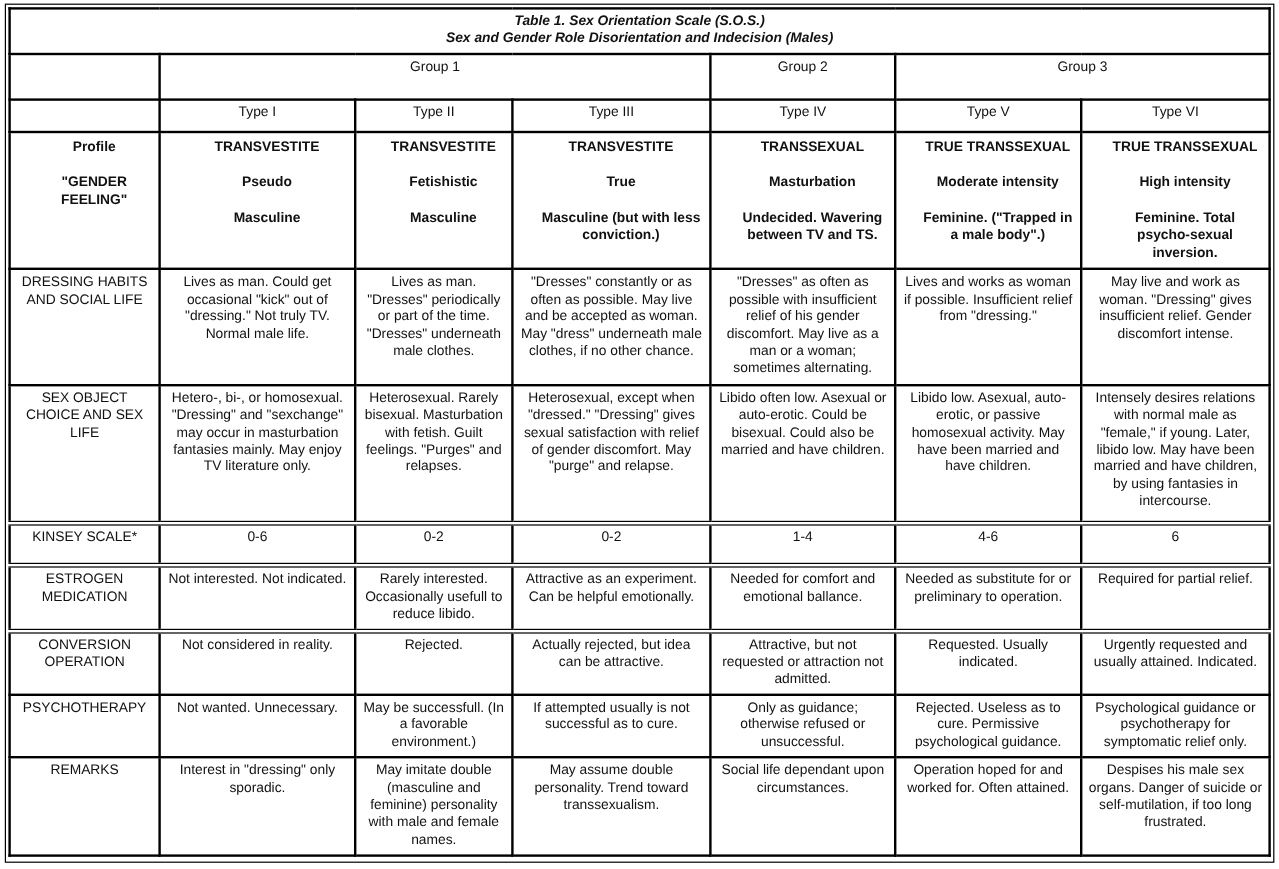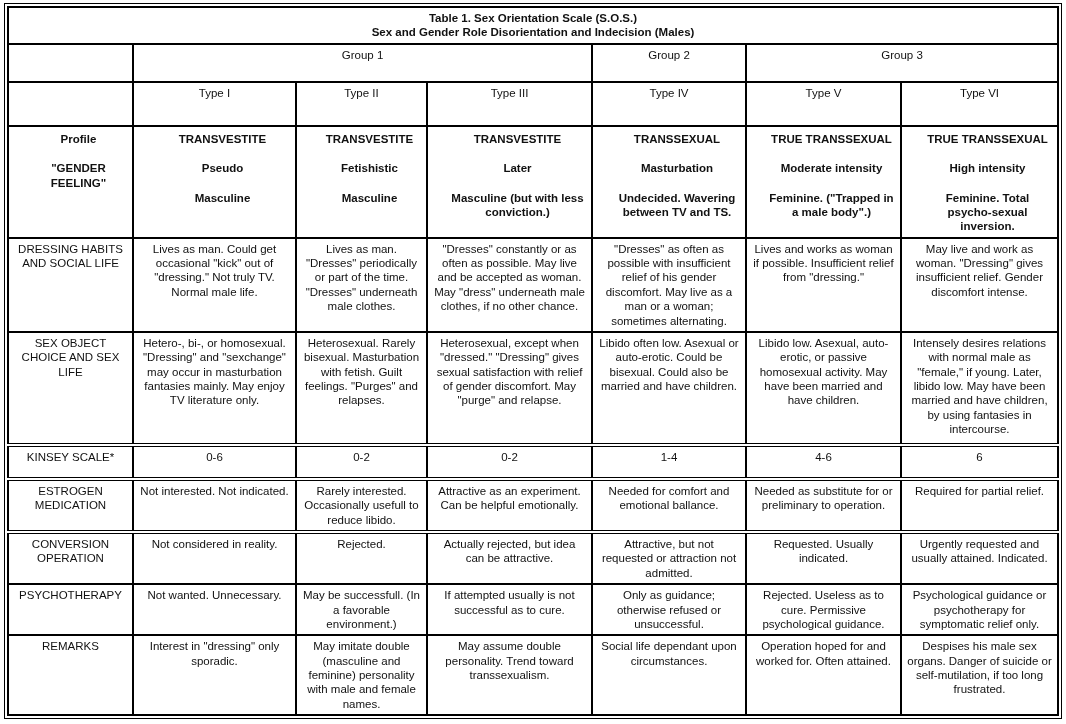--- a/index.html
+++ b/index.html
@@ -34,20 +34,21 @@
     text-align: center;
     vertical-align: top;
     padding: 3px 5px;
     font-size: 11.5px;
     line-height: 1.25;
     overflow: hidden;
     box-sizing: border-box;
   }
   td.title-cell {
     font-weight: bold;
+    font-style: italic;
     font-size: 13.5px;
     line-height: 1.35;
     vertical-align: middle;
   }
   td.hdr {
     vertical-align: middle;
     font-size: 12px;
   }
   td.rowlabel {
     font-size: 11.5px;
@@ -91,21 +92,21 @@
         </td>
       </tr>
 
       <tr style="height:38px">
         <td class="hdr"></td>
         <td class="hdr" colspan="3">Group 1</td>
         <td class="hdr">Group 2</td>
         <td class="hdr" colspan="2">Group 3</td>
       </tr>
 
-      <tr style="height:44px">
+      <tr style="height:26px">
         <td class="hdr"></td>
         <td class="hdr">Type I</td>
         <td class="hdr">Type II</td>
         <td class="hdr dbl-left">Type III</td>
         <td class="hdr">Type IV</td>
         <td class="hdr">Type V</td>
         <td class="hdr">Type VI</td>
       </tr>
 
       <tr style="height:90px">
@@ -118,21 +119,21 @@
           <div class="pline">Pseudo</div>
           <div class="pline">Masculine</div>
         </td>
         <td>
           <div class="pline">TRANSVESTITE</div>
           <div class="pline">Fetishistic</div>
           <div class="pline">Masculine</div>
         </td>
         <td class="dbl-left">
           <div class="pline">TRANSVESTITE</div>
-          <div class="pline">Later</div>
+          <div class="pline">True</div>
           <div class="pline">Masculine (but with less conviction.)</div>
         </td>
         <td>
           <div class="pline">TRANSSEXUAL</div>
           <div class="pline">Masturbation</div>
           <div class="pline">Undecided. Wavering between TV and TS.</div>
         </td>
         <td>
           <div class="pline">TRUE TRANSSEXUAL</div>
           <div class="pline">Moderate intensity</div>

